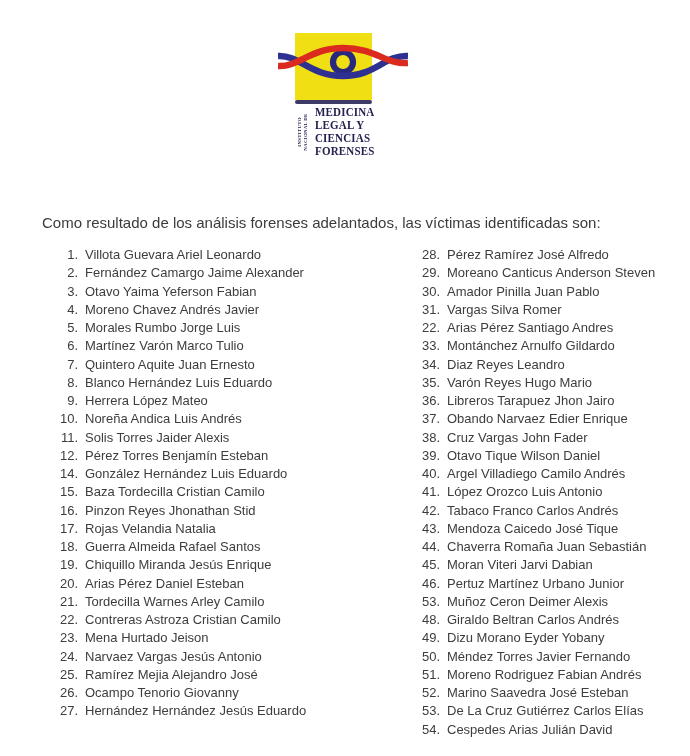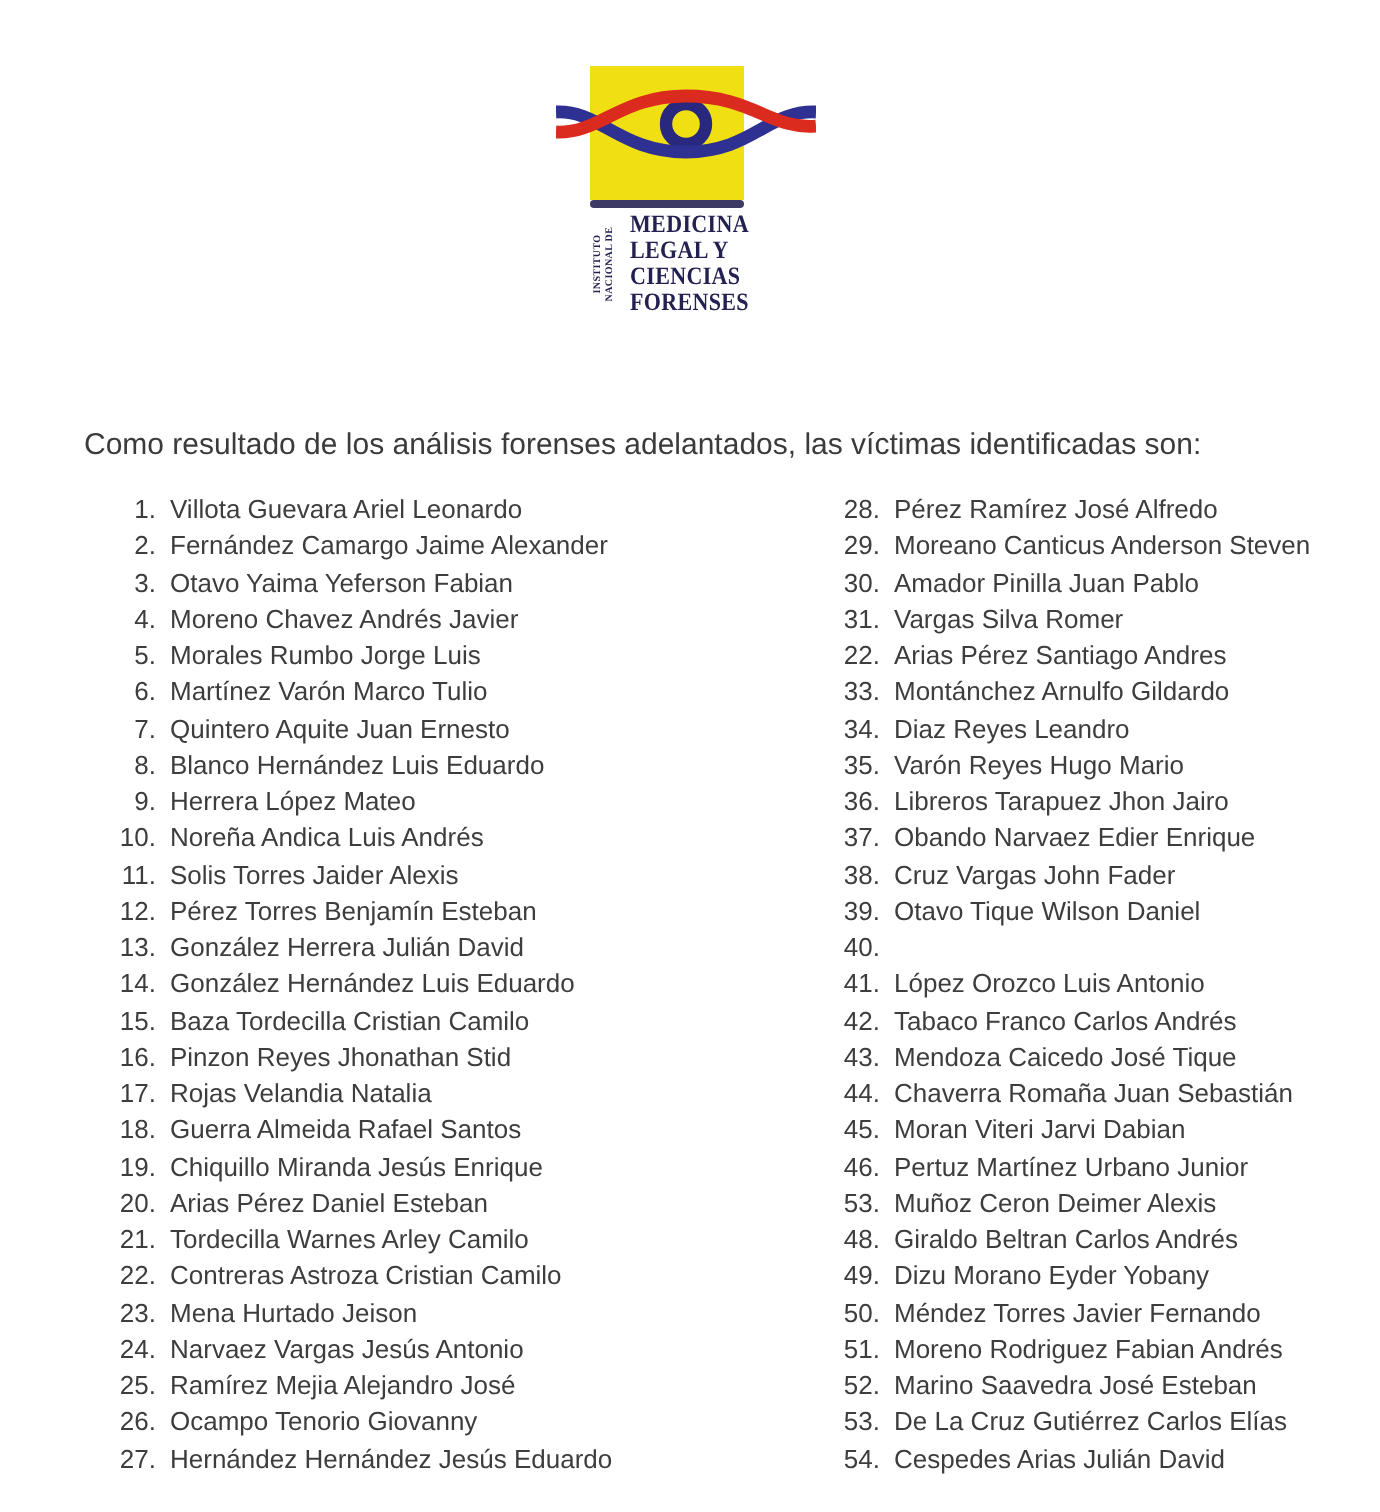--- a/index.html
+++ b/index.html
@@ -136,24 +136,20 @@
   </div>
     <div class="victim-row">
     <span class="victim-num">11.</span>
     <span class="victim-name">Solis Torres Jaider Alexis</span>
   </div>
     <div class="victim-row">
     <span class="victim-num">12.</span>
     <span class="victim-name">Pérez Torres Benjamín Esteban</span>
   </div>
     <div class="victim-row">
-    <span class="victim-num">13.</span>
-    <span class="victim-name">González Herrera Julián David</span>
-  </div>
-    <div class="victim-row">
     <span class="victim-num">14.</span>
     <span class="victim-name">González Hernández Luis Eduardo</span>
   </div>
     <div class="victim-row">
     <span class="victim-num">15.</span>
     <span class="victim-name">Baza Tordecilla Cristian Camilo</span>
   </div>
     <div class="victim-row">
     <span class="victim-num">16.</span>
     <span class="victim-name">Pinzon Reyes Jhonathan Stid</span>
@@ -247,20 +243,21 @@
     <div class="victim-row">
     <span class="victim-num">38.</span>
     <span class="victim-name">Cruz Vargas John Fader</span>
   </div>
     <div class="victim-row">
     <span class="victim-num">39.</span>
     <span class="victim-name">Otavo Tique Wilson Daniel</span>
   </div>
     <div class="victim-row">
     <span class="victim-num">40.</span>
+    <span class="victim-name">Argel Villadiego Camilo Andrés</span>
   </div>
     <div class="victim-row">
     <span class="victim-num">41.</span>
     <span class="victim-name">López Orozco Luis Antonio</span>
   </div>
     <div class="victim-row">
     <span class="victim-num">42.</span>
     <span class="victim-name">Tabaco Franco Carlos Andrés</span>
   </div>
     <div class="victim-row">

